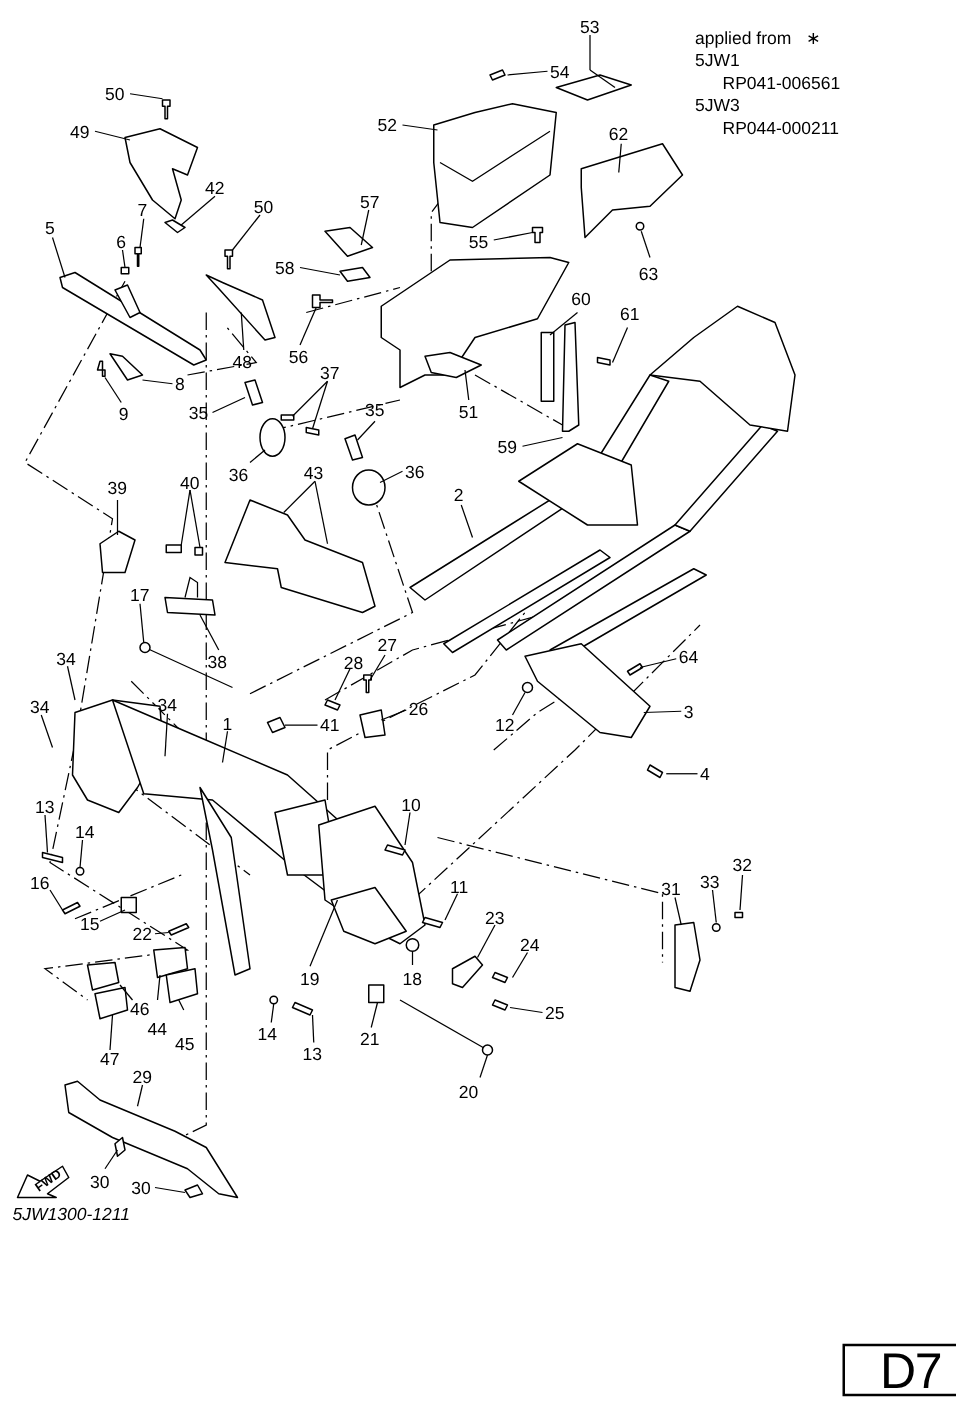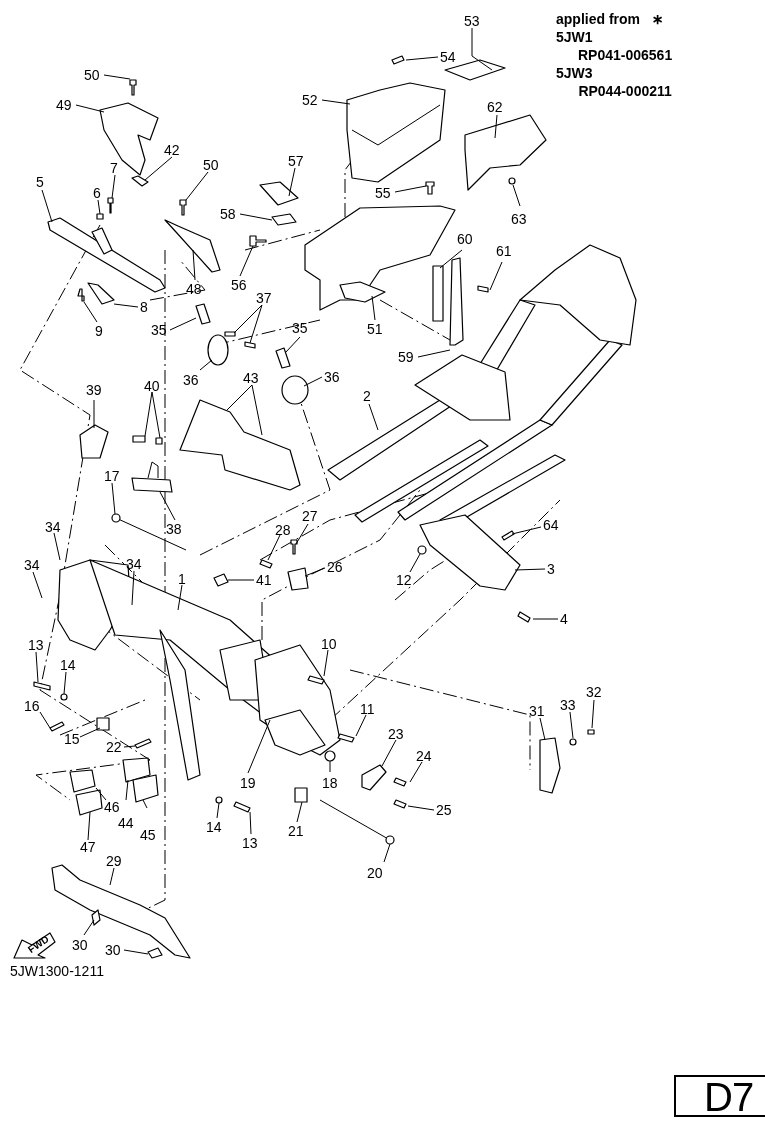--- a/index.html
+++ b/index.html
@@ -4,24 +4,24 @@
 <style>
   html, body { margin: 0; padding: 0; background: #ffffff; }
   body { width: 765px; height: 1131px; position: relative; overflow: hidden;
          font-family: "Liberation Sans", sans-serif; color: #000; }
   #diagram { position: absolute; left: 0; top: 0; width: 765px; height: 1131px; }
   .callout text { font-family: "Liberation Sans", sans-serif; font-size: 14px; fill: #000; }
   .leader { stroke: #000; stroke-width: 1; fill: none; }
   .part { stroke: #000; stroke-width: 1.2; fill: #fff; stroke-linejoin: round; }
   .part-thin { stroke: #000; stroke-width: 1; fill: none; }
   .assy { stroke: #000; stroke-width: 1; fill: none; stroke-dasharray: 14 4 2 4; }
-  .note { position: absolute; left: 556px; top: 10px; font-size: 14px; line-height: 18px; font-weight: bold; }
+  .note { position: absolute; left: 556px; top: 21px; font-size: 14px; line-height: 18px; }
   .note div { white-space: pre; }
-  .note .indent { padding-left: 22px; text-align: center; }
-  .drawing-code { position: absolute; left: 10px; top: 963px; font-size: 14px; }
+  .note .indent { padding-left: 22px; }
+  .drawing-code { position: absolute; left: 10px; top: 963px; font-size: 14px; font-style: italic; }
   .page-box { position: absolute; left: 674px; top: 1075px; width: 100px; height: 42px;
               border: 2px solid #000; box-sizing: border-box; }
   .page-box span { position: absolute; left: 28px; top: -2px; font-size: 40px; font-weight: normal;
                    letter-spacing: -1px; }
 </style>
 </head>
 <body>
 
 <div class="note">
   <div><span>applied from</span>&nbsp;&nbsp;&nbsp;<span>∗</span></div>

